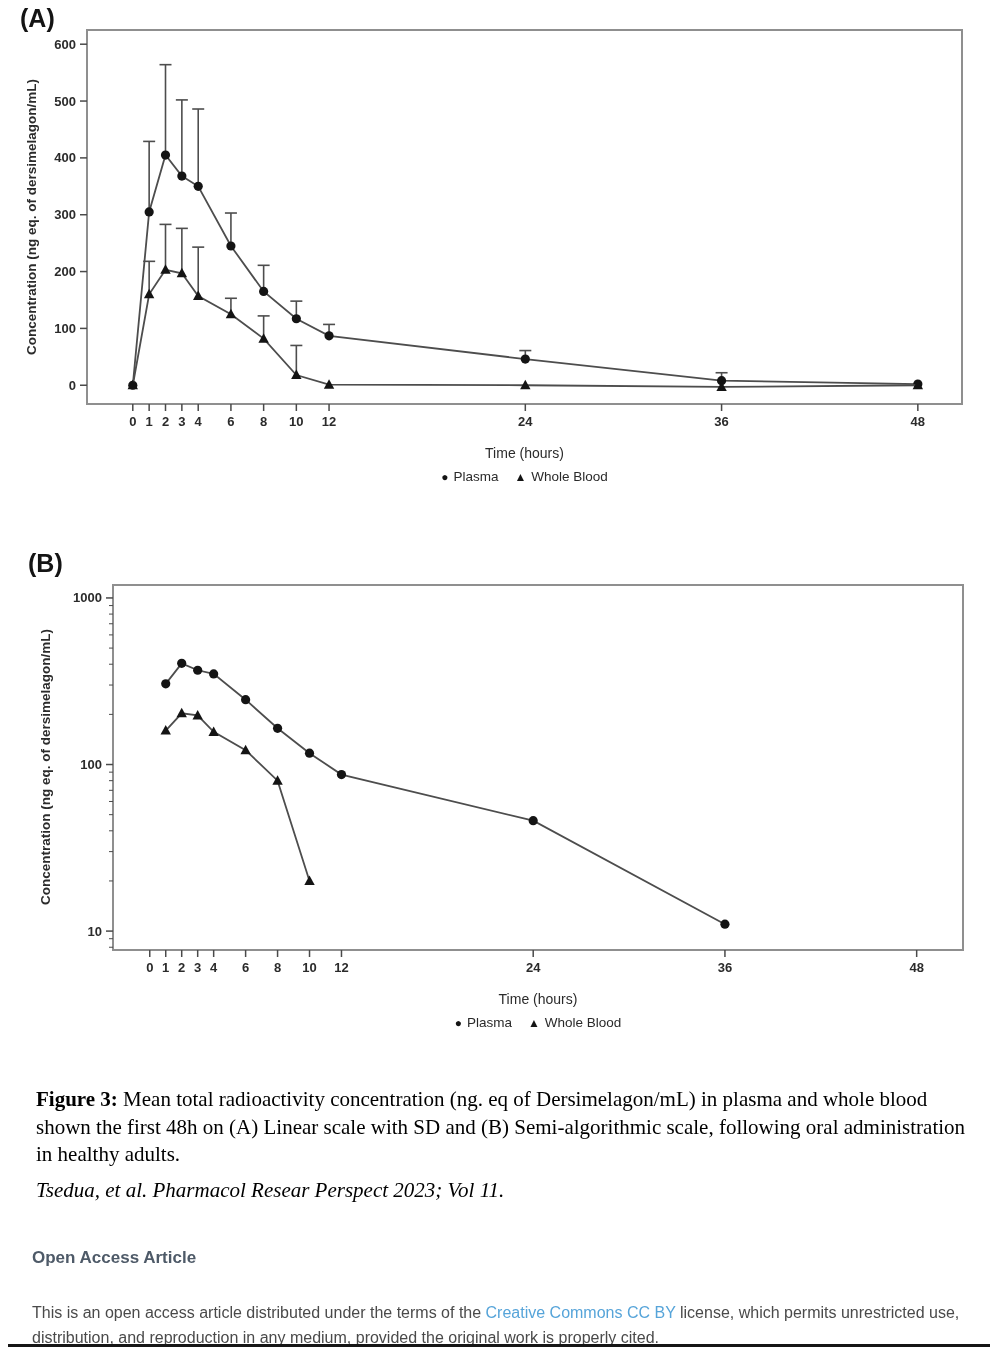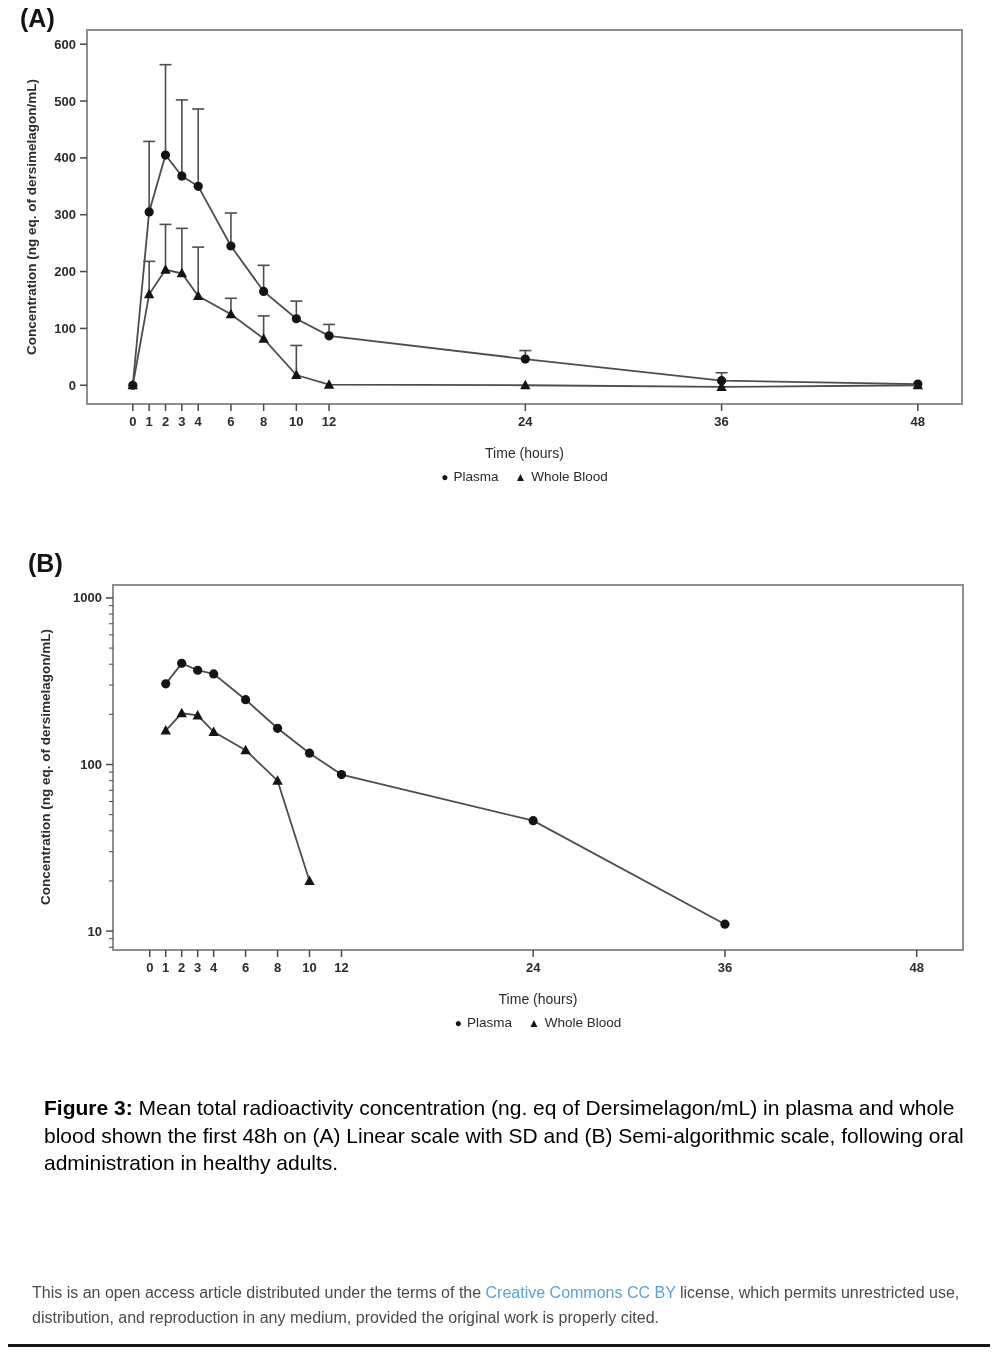--- a/index.html
+++ b/index.html
@@ -56,21 +56,21 @@
   .legend .marker{font-size:12px;color:#141414;line-height:1;}
   .caption{
     position:absolute;
     left:28px;
     top:1078px;
     width:958px;
     font-size:21px;
     line-height:1.32;
     color:#000000;
   }
-  .caption p{margin:16px;}
+  .caption p{margin:8px;font-family:Liberation Serif, serif;}
   .cap-label{font-weight:bold;}
   .cap-source{font-style:italic;margin-top:1px;}
   .open-access{
     position:absolute;
     left:32px;
     top:1248px;
     width:960px;
   }
   .oa-heading{
     margin:0 0 13px 0;
@@ -291,21 +291,23 @@
       <span>Plasma</span>
     </span>
     <span class="legend-item">
       <span class="marker">▲</span>
       <span>Whole Blood</span>
     </span>
   </div>
 
   <div class="caption">
     <p><span class="cap-label">Figure 3:</span> <span>Mean total radioactivity concentration (ng. eq of Dersimelagon/mL) in plasma and whole blood shown the first 48h on (A) Linear scale with SD and (B) Semi-algorithmic scale, following oral administration in healthy adults.</span></p>
+    <p class="cap-source">Tsedua, et al. Pharmacol Resear Perspect 2023; Vol 11.</p>
   </div>
 
   <div class="open-access">
+    <h3 class="oa-heading" id="oaHeading" style="color: rgb(78, 90, 104);">Open Access Article</h3>
     <p class="oa-body" id="oaBody" style="color: rgb(74, 74, 74); margin-top: 33px;"><span>This is an open access article distributed under the terms of the </span><a class="oa-link" id="oaLink" href="#" style="color: rgb(86, 164, 217);">Creative Commons CC BY</a><span> license, which permits unrestricted use, distribution, and reproduction in any medium, provided the original work is properly cited.</span></p>
   </div>
 
   <div class="bottom-rule"></div>
 
 </div>
 
 </body></html>

